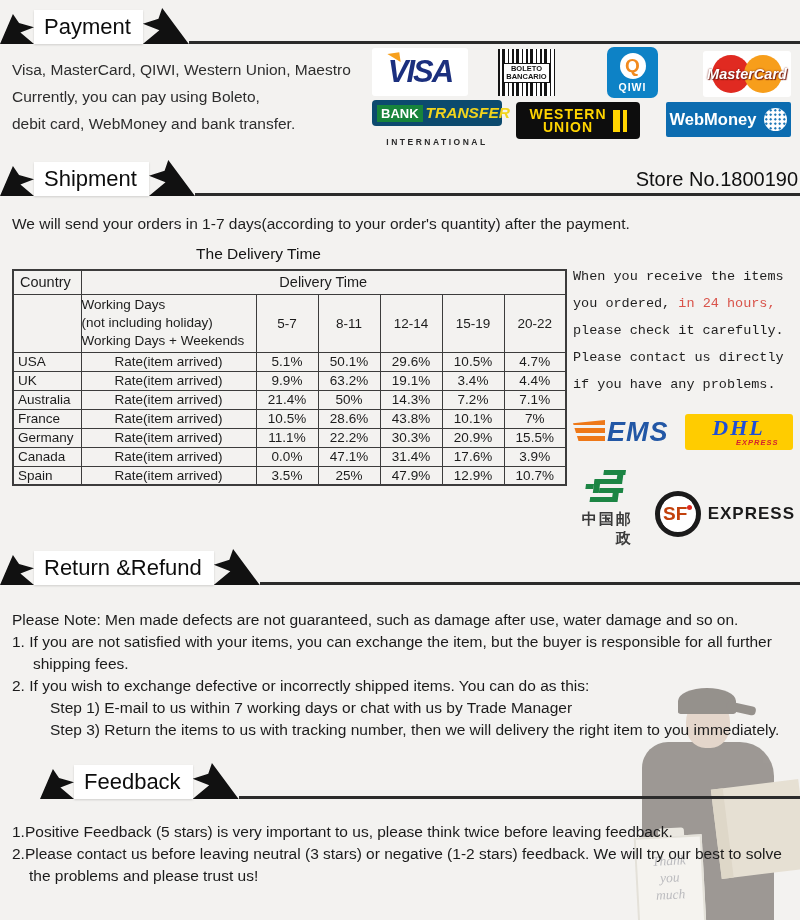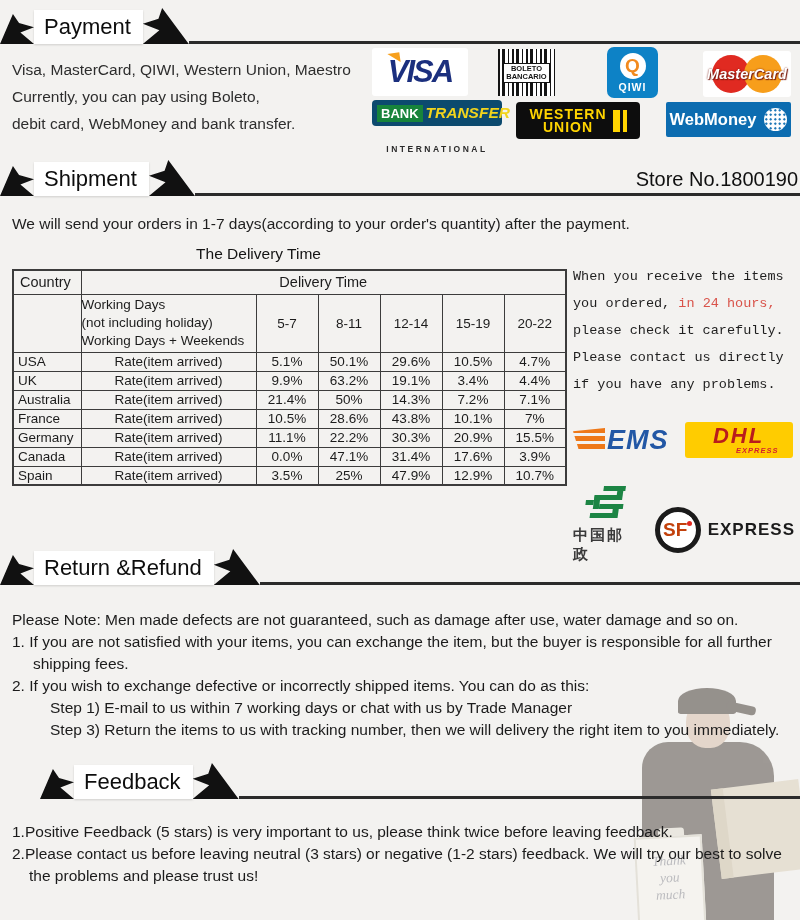--- a/index.html
+++ b/index.html
@@ -55,21 +55,21 @@
   .mc-red { position:absolute; left:9px; top:4px; width:38px; height:38px; border-radius:50%; background:#e02a21; }
   .mc-orange { position:absolute; right:9px; top:4px; width:38px; height:38px; border-radius:50%; background:#f79e1b; }
   .mc-text { position:relative; color:#fff; font-style:italic; font-weight:bold; font-size:14.5px;
     text-shadow:0 0 2px #7a1d12, 1px 1px 1px #7a1d12; }
 
   .banktransfer { left:372px; top:56px; width:130px; flex-direction:column; }
   .bt-bar { width:130px; height:26px; background:#0c4a6e; border-radius:4px;
     display:flex; align-items:center; padding:0 5px; }
   .bt-bank { background:#17843b; color:#fff; font-weight:bold; font-size:13px; padding:1px 4px; margin-right:3px; }
   .bt-transfer { color:#f2d41c; font-style:italic; font-weight:bold; font-size:15.5px; }
-  .bt-intl { font-size:8.5px; font-weight:bold; letter-spacing:2.5px; color:#2a2a2a; margin-top:18px; }
+  .bt-intl { font-size:8.5px; font-weight:bold; letter-spacing:2.5px; color:#2a2a2a; margin-top:11px; }
 
   .western { left:516px; top:58px; width:124px; height:37px; background:#0d0d0d; border-radius:4px; gap:6px; }
   .wu-text { color:#ffd400; font-weight:bold; font-size:14px; line-height:13px; text-align:center; letter-spacing:1px; }
   .wu-bars { display:flex; gap:3px; align-items:center; }
   .wu-bars div { width:4px; height:22px; background:#ffd400; }
   .wu-bars div:first-child { width:7px; }
 
   .webmoney { left:666px; top:58px; width:125px; height:35px; background:#0c6cb0; border-radius:2px; gap:8px; }
   .wm-text { color:#fff; font-size:16.5px; font-weight:bold; }
   .wm-globe { width:23px; height:23px; border-radius:50%; background:#fff;
@@ -87,29 +87,29 @@
   table.delivery tr.hdr th { font-size:14.5px; height:24px; }
   table.delivery th.c-country { text-align:left; padding-left:6px; }
   table.delivery td.wd { text-align:left; padding-left:0; line-height:18px; height:58px; }
   table.delivery td.country { text-align:left; }
   table.delivery tr.data td { height:19px; }
 
   .ship-right { position:absolute; left:573px; top:18px; width:222px; }
   .receive-note { font-size:13.5px; line-height:27px; color:#1f1f1f;font-family:Liberation Mono, monospace; }
   .hl-red { color:#d9534a; }
 
-  .carrier-row { display:flex; align-items:center; margin-top:24px; }
+  .carrier-row { display:flex; align-items:center; margin-top:16px;text-align:right; }
   .ems { display:flex; align-items:center; }
   .ems-wing { width:32px; height:24px; margin-right:2px; background:
     repeating-linear-gradient(180deg,#ee7818 0 5px,rgba(0,0,0,0) 5px 8px);
     clip-path:polygon(0 14%, 100% 0, 100% 100%, 20% 100%); }
   .ems-text { font-size:27px; font-weight:bold; font-style:italic; color:#2257a5; letter-spacing:1px; }
   .dhl { width:108px; height:36px; background:#ffcc00; border-radius:3px; margin-left:16px;
     display:flex; flex-direction:column; align-items:center; justify-content:center; }
-  .dhl-text { color:#b91c1c; font-size:22px; font-weight:bold; font-style:italic; letter-spacing:2px; line-height:20px; }
+  .dhl-text { color:#1d4ed8; font-size:22px; font-weight:bold; font-style:italic; letter-spacing:2px; line-height:20px;font-family:Liberation Serif, serif; }
   .dhl-sub { color:#d3202f; font-size:7.5px; font-style:italic; font-weight:bold; letter-spacing:1px; align-self:flex-end; margin-right:14px; }
   .chinapost { display:flex; flex-direction:column; align-items:center; margin-top:4px; }
   .cp-text { font-size:15px; font-weight:bold; color:#3a3a3a; letter-spacing:2px; margin-top:2px; }
   .sf { display:flex; align-items:center; margin-left:22px; margin-top:14px; }
   .sf-ring { position:relative; width:46px; height:46px; border-radius:50%; background:#fff;
     border:5px solid #1b1b1b; display:flex; align-items:center; justify-content:center; overflow:hidden; }
   .sf-ring::before, .sf-ring::after { content:""; position:absolute; left:50%; top:-10%;
     width:5px; height:120%; background:#fff; margin-left:-2.5px; }
   .sf-ring::before { transform:rotate(45deg); }
   .sf-ring::after { transform:rotate(-45deg); }

